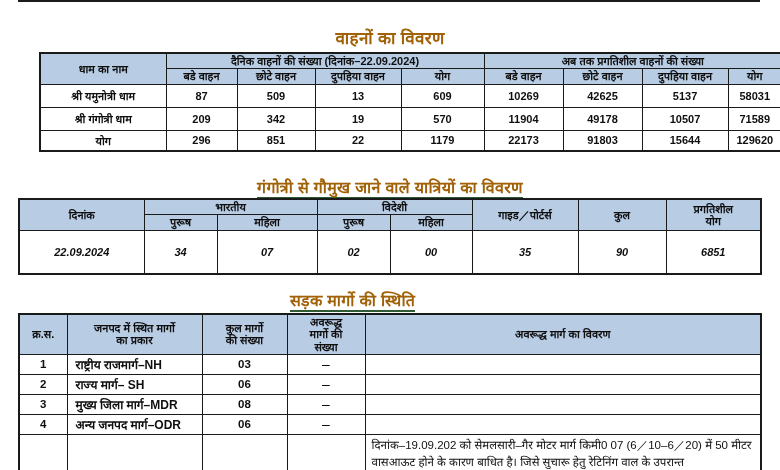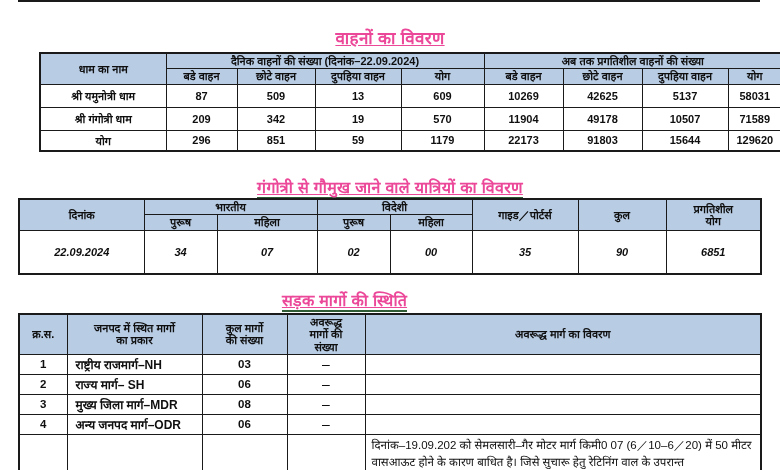--- a/index.html
+++ b/index.html
@@ -31,42 +31,41 @@
     height: 16px;
     border: 2px solid #1a1a1a;
     border-top: none;
     box-sizing: border-box;
     display: flex;
   }
 
   
   .title {
     text-align: center;
-    color: #ec4899;
+    color: #a16207;
     font-weight: bold;
     letter-spacing: 0.3px;
-    text-decoration: underline;
   }
   .title-1 {
     position: absolute;
     left: 0; top: 26px; width: 780px;
     font-size: 17px;
   }
   .title-2 {
     position: absolute;
     left: 0; top: 176px; width: 780px;
     font-size: 16px;
   }
   .title-2 span, .title-3 span {
     border-bottom: 2px solid #2f5b34;
     padding-bottom: 1px;
   }
   .title-3 {
     position: absolute;
-    left: 8px; top: 289px; width: 617px;
+    left: 16px; top: 289px; width: 617px;
     font-size: 16px;
     padding-left: 28px;
   }
 
   
   table.doc {
     border-collapse: collapse;
     table-layout: fixed;
     background: #ffffff;
   }
@@ -230,21 +229,21 @@
           <td class="num">570</td>
           <td class="numb">11904</td>
           <td class="numb">49178</td>
           <td class="numb">10507</td>
           <td class="numb">71589</td>
         </tr>
         <tr class="totalrow">
           <td class="namecell">योग</td>
           <td class="numb">296</td>
           <td class="numb">851</td>
-          <td class="numb">59</td>
+          <td class="numb">22</td>
           <td class="numb">1179</td>
           <td class="numb">22173</td>
           <td class="numb">91803</td>
           <td class="numb">15644</td>
           <td class="numb">129620</td>
         </tr>
       </tbody>
     </table>
   </div>
 

